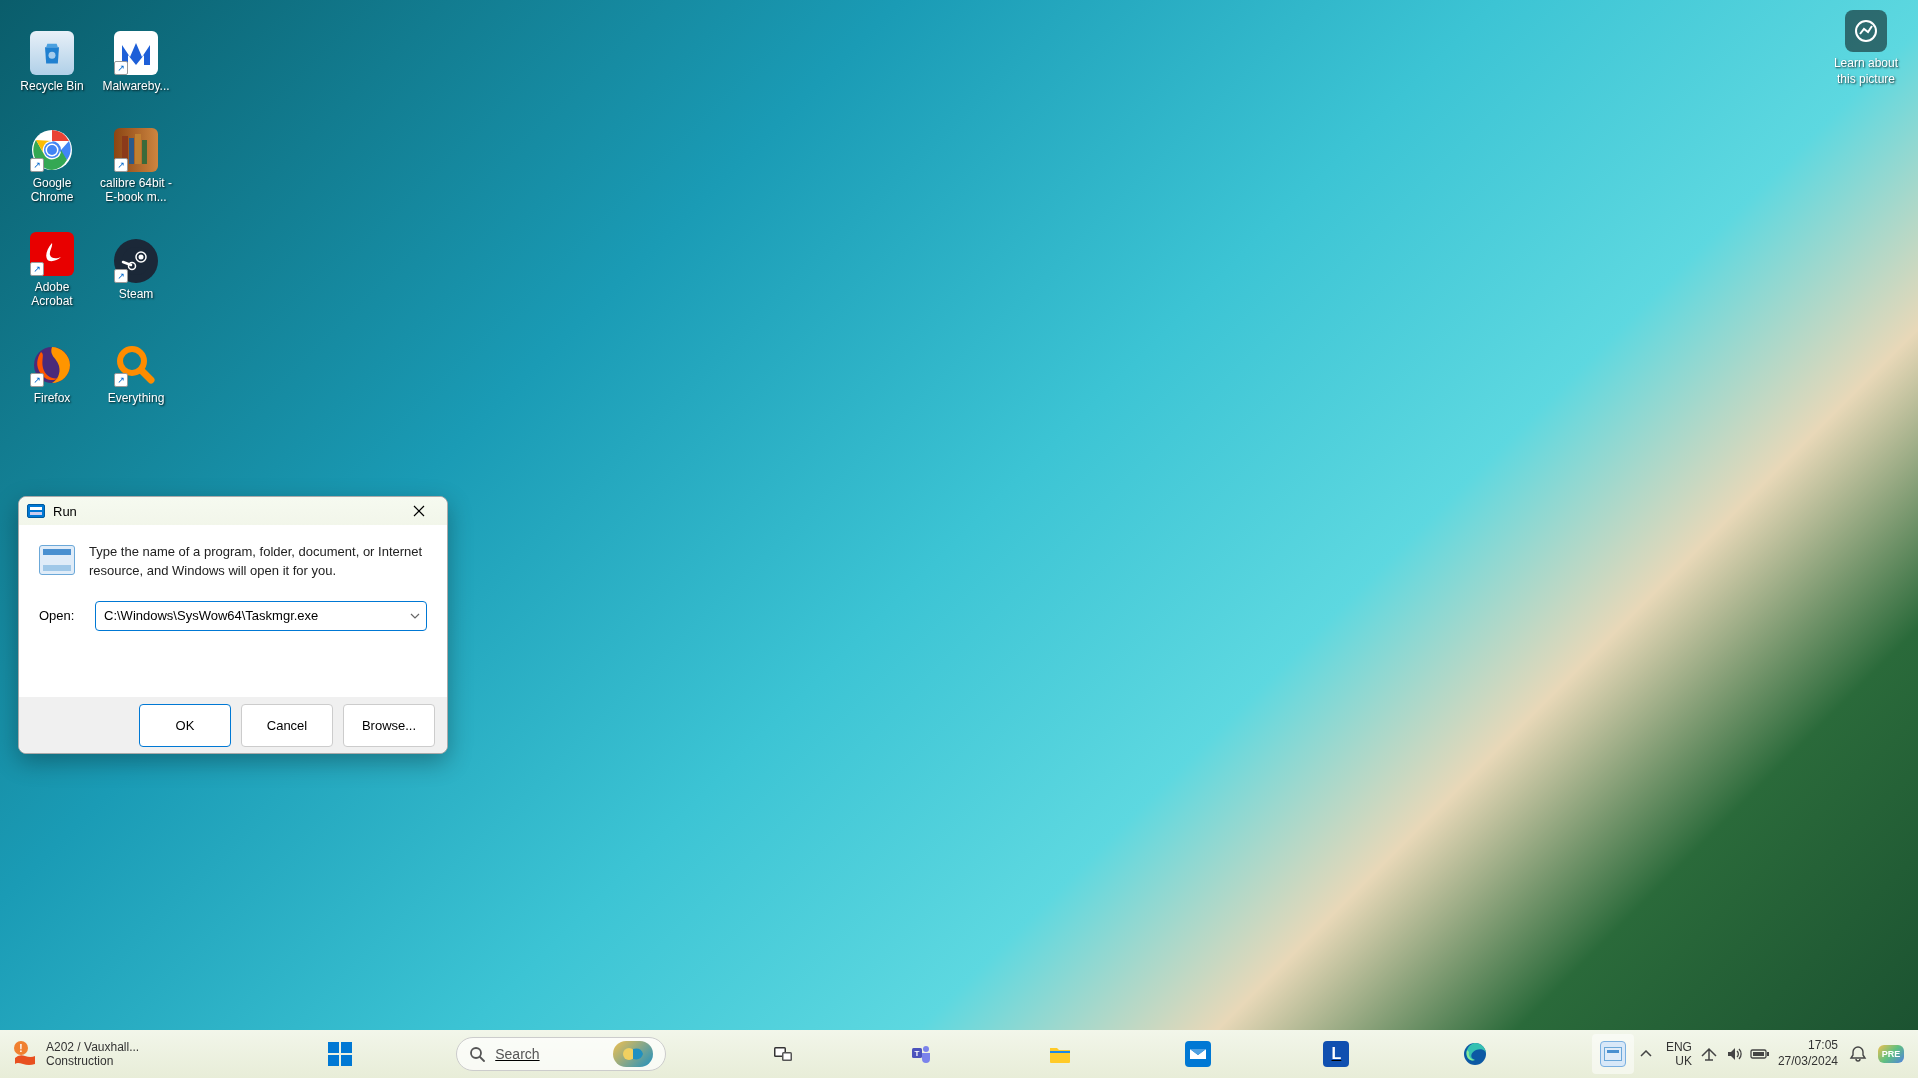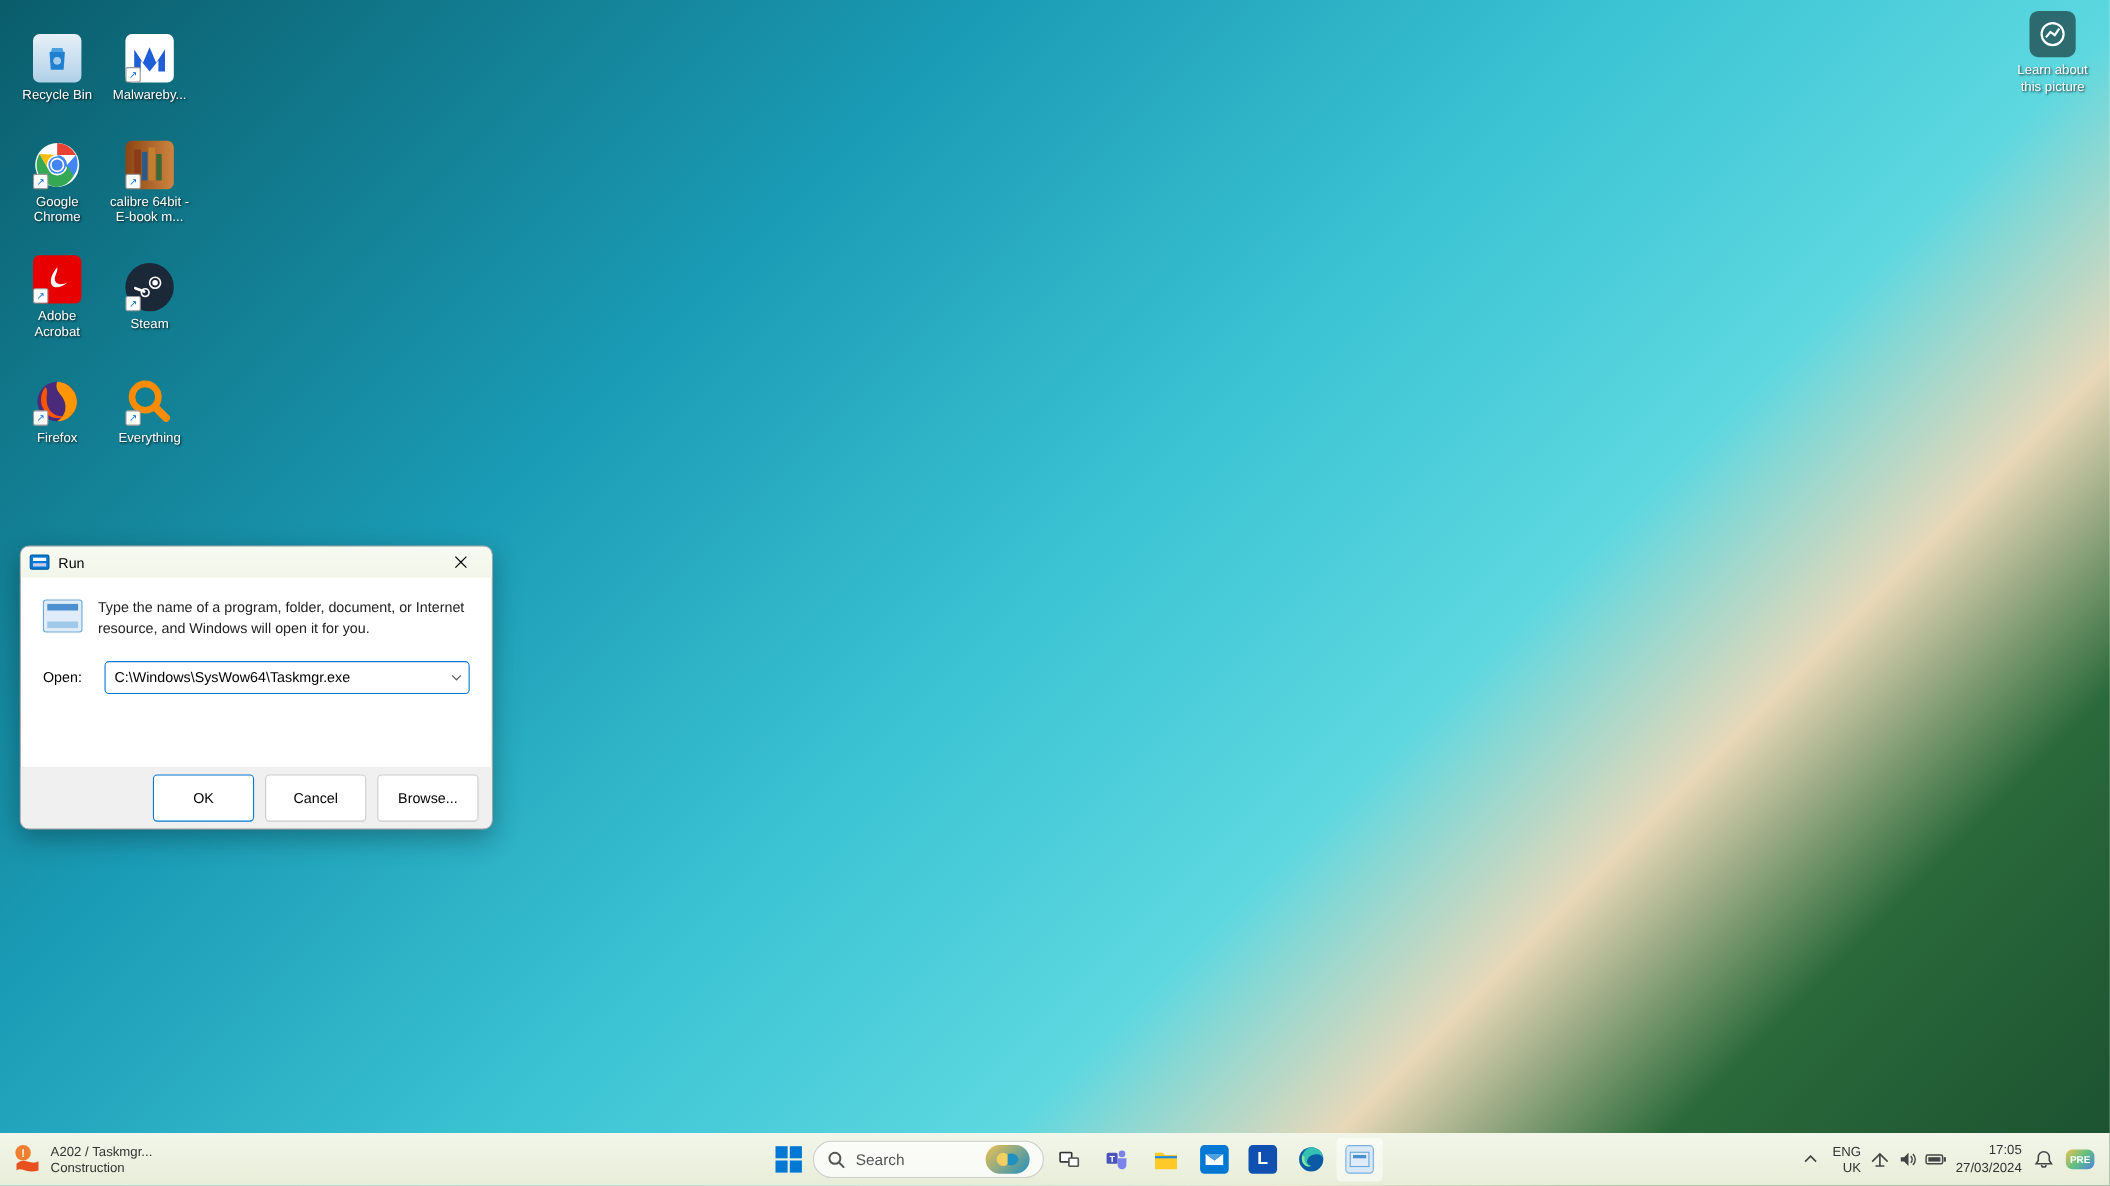--- a/index.html
+++ b/index.html
@@ -206,21 +206,21 @@
   left: 0;
   right: 0;
   height: 48px;
   background: linear-gradient(180deg, #f2f6ea 0%, #e8edd8 100%);
   display: flex;
   align-items: center;
 }
 .tb-left { display: flex; align-items: center; padding-left: 10px; min-width: 320px; }
 .tb-widget-icon { width: 30px; display: flex; flex-direction: column; align-items: center; }
 .tb-widget-text { display: flex; flex-direction: column; font-size: 12px; line-height: 1.2; margin-left: 6px; color: #333; }
-.tb-center { flex: 1; display: flex; align-items: center; justify-content: center; gap: 2px; }
+.tb-center { flex: 1; display: flex; align-items: center; justify-content: space-between; gap: 2px; text-decoration: underline; }
 .tb-start {
   width: 40px;
   height: 40px;
   display: flex;
   align-items: center;
   justify-content: center;
   cursor: pointer;
   border-radius: 4px;
 }
 .win-logo { width: 24px; height: 24px; display: grid; grid-template-columns: 1fr 1fr; grid-template-rows: 1fr 1fr; gap: 2px; }
@@ -439,21 +439,21 @@
 <div class="taskbar">
   <div class="tb-left">
     <div class="tb-widget-icon">
       <svg width="28" height="28" viewBox="0 0 28 28">
           <circle cx="10" cy="8" r="7" fill="#f08030"></circle>
           <text x="10" y="12" font-size="10" fill="#fff" text-anchor="middle" font-weight="bold">!</text>
           <path fill="#e85020" d="M4 18 Q 8 14 14 16 Q 20 18 24 16 L 24 24 Q 18 26 12 24 Q 6 22 4 24 Z"></path>
         </svg>
     </div>
     <div class="tb-widget-text">
-      <span>A202 / Taskmgr...</span>
+      <span>A202 / Vauxhall...</span>
       <span>Construction</span>
     </div>
   </div>
 
   <div class="tb-center">
     <div class="tb-start">
       <div class="win-logo">
           <div></div>
           <div></div>
           <div></div>

